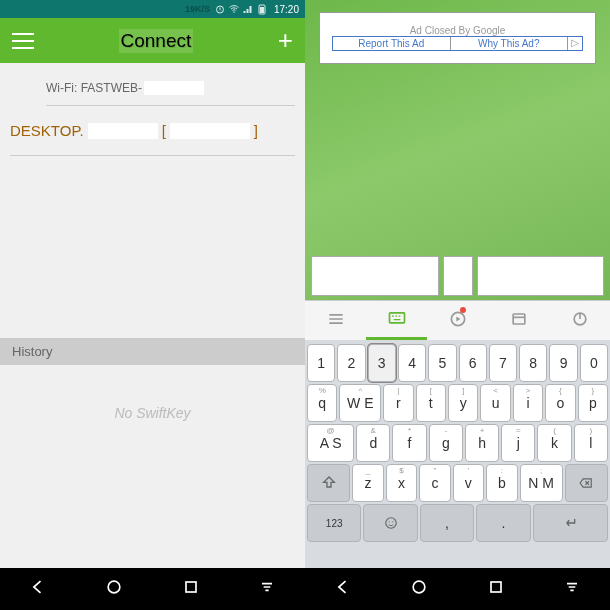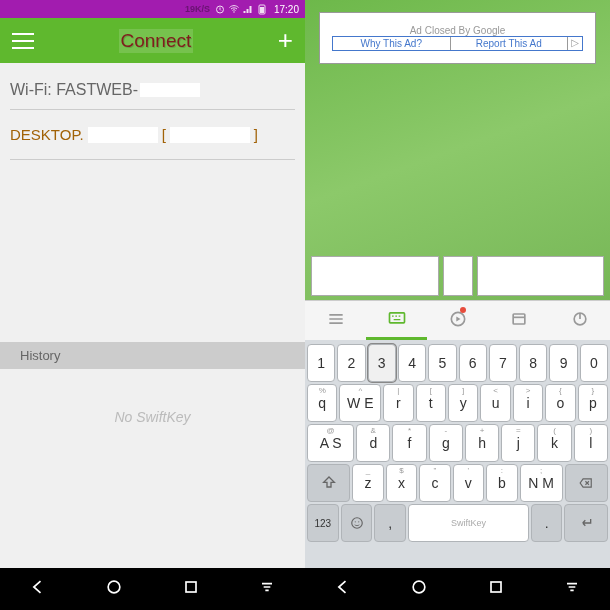--- a/index.html
+++ b/index.html
@@ -2,35 +2,35 @@
 <html><head>
 <meta charset="utf-8">
 <style>
 * { margin: 0; padding: 0; box-sizing: border-box; font-family: Arial, sans-serif; }
 body { width: 610px; height: 610px; display: flex; flex-direction: column; background: #fff; }
 .screens { display: flex; height: 568px; }
 .screen { width: 305px; height: 568px; position: relative; overflow: hidden; }
 
 
 .left { background: #f0f0f0; }
-.status-bar-l { height: 18px; background: #a21caf; display: flex; justify-content: flex-end; align-items: center; padding: 0 6px; gap: 4px; }
+.status-bar-l { height: 18px; background: #0f766e; display: flex; justify-content: flex-end; align-items: center; padding: 0 6px; gap: 4px; }
 .status-speed { font-size: 9px; color: rgba(0,0,0,0.35); font-weight: bold; }
 .status-time { font-size: 10px; color: #fff; font-weight: normal; margin-left: 2px; }
 .status-icons { display: flex; gap: 2px; align-items: center; }
 .sicon { width: 12px; height: 12px; opacity: 0.85; }
 .app-bar { height: 45px; background: #5fb82e; display: flex; align-items: center; padding: 0 12px; justify-content: space-between; }
 .hamburger { width: 22px; height: 16px; display: flex; flex-direction: column; justify-content: space-between; }
 .hamburger span { height: 2px; background: #fff; }
-.app-title { color: #7f1d1d; font-size: 19px; font-weight: 500; text-shadow: 1px 1px 0 rgba(0,0,0,0.15); background: rgba(255,255,255,0.15); padding: 1px 2px; }
+.app-title { color: #000000; font-size: 19px; font-weight: 500; text-shadow: 1px 1px 0 rgba(0,0,0,0.15); background: rgba(255,255,255,0.15); padding: 1px 2px; }
 .plus { color: #fff; font-size: 26px; font-weight: 300; }
 .content-l { padding: 12px 10px; }
-.wifi-row { font-size: 16px; color: #666; padding: 6px 0 10px; border-bottom: 1px solid #ccc; display: flex; align-items: center; }
+.wifi-row { font-size: 12px; color: #666; padding: 6px 0 10px; border-bottom: 1px solid #ccc; display: flex; align-items: center; margin-left: 36px; }
 .redact { background: #fff; height: 14px; display: inline-block; }
 .device-row { font-size: 15px; color: #a16207; padding: 16px 0; border-bottom: 1px solid #ccc; display: flex; align-items: center; }
-.history-bar { margin-top: 170px; background: #ccc; padding: 6px 20px; font-size: 13px; color: #666; }
+.history-bar { margin-top: 170px; background: #ccc; padding: 6px 12px; font-size: 13px; color: #666; }
 .no-history { text-align: center; color: #bbb; font-size: 14px; margin-top: 40px; font-style: italic; }
 
 
 .right { background: linear-gradient(160deg, #6db84a 0%, #8cc96a 30%, #5a9e3d 100%); }
 .ad-bar { background: #fff; border: 1px solid #999; margin: 12px 14px; padding: 12px; font-size: 10px; }
 .ad-closed { text-align: center; color: #999; font-size: 10px; }
 .ad-links { display: flex; border: 1px solid #4477cc; }
 .ad-link { flex: 1; text-align: center; color: #4477cc; font-size: 10px; border-right: 1px solid #999; padding: 1px; }
 .ad-link:last-child { border-right: none; }
 .ad-arrow { width: 14px; text-align: center; color: #999; }
@@ -110,22 +110,22 @@
     </div>
   </div>
   <div class="history-bar">History</div>
   <div class="no-history">No SwiftKey</div>
 </div>
 
 <div class="screen right">
   <div class="ad-bar">
     <div class="ad-closed">Ad Closed By Google</div>
     <div class="ad-links">
+      <div class="ad-link">Report This Ad</div>
       <div class="ad-link">Why This Ad?</div>
-      <div class="ad-link">Report This Ad</div>
       <div class="ad-arrow">▷</div>
     </div>
   </div>
 
   <div class="suggestion-bar">
     <div class="sugg"></div>
     <div class="sugg narrow"></div>
     <div class="sugg"></div>
   </div>
 
@@ -288,23 +288,20 @@
       <div class="key fn" style="font-size:10px">123</div>
       <div class="key fn">
             <svg width="14" height="14" viewBox="0 0 24 24">
               <circle cx="12" cy="12" r="9" fill="none" stroke="#666" stroke-width="2"></circle>
               <circle cx="9" cy="10" r="1" fill="#666"></circle>
               <circle cx="15" cy="10" r="1" fill="#666"></circle>
               <path d="M8 15c2 2 6 2 8 0" stroke="#666" stroke-width="1.5" fill="none"></path>
             </svg>
           </div>
       <div class="key fn">,</div>
-      <div class="key spacebar">
-            <span class="kb-brand">SwiftKey</span>
-          </div>
       <div class="key fn">.</div>
       <div class="key fn wide">
             <svg width="16" height="16" viewBox="0 0 24 24">
               <path d="M19 6v6H7m0 0l4-4m-4 4l4 4" stroke="#666" stroke-width="2" fill="none"></path>
             </svg>
           </div>
     </div>
   </div>
 </div>
 

